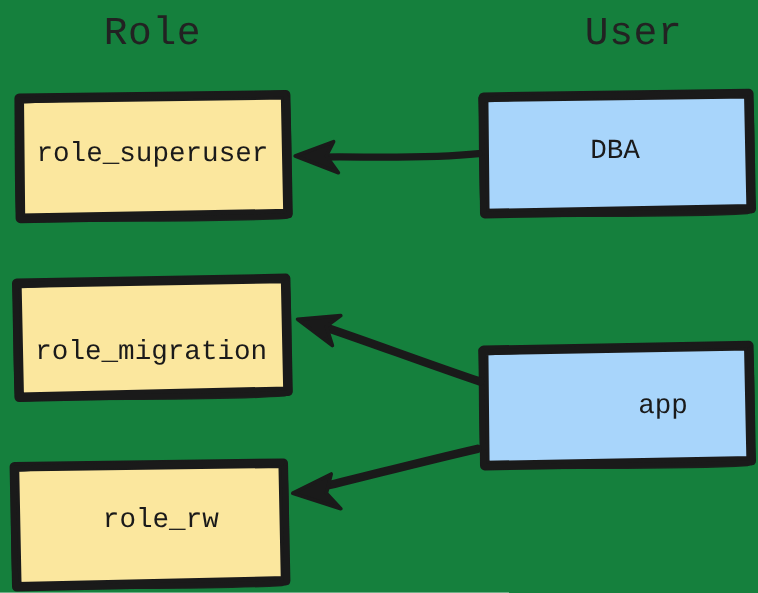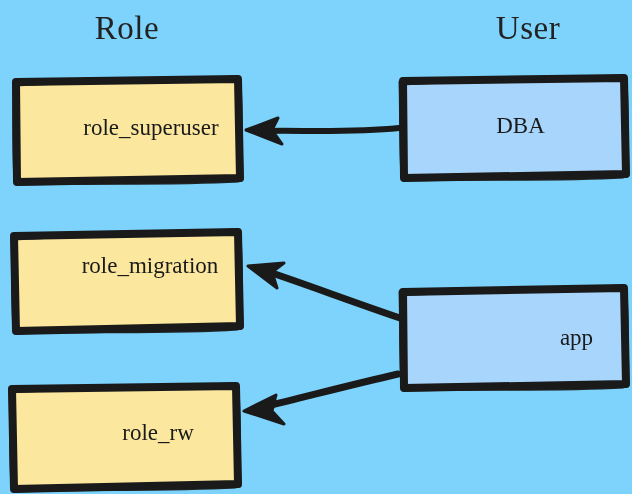--- a/index.html
+++ b/index.html
@@ -4,23 +4,23 @@
 <style>
   html, body {
     margin: 0;
     padding: 0;
     background: #ffffff;
   }
   #canvas {
     position: relative;
     width: 632px;
     height: 494px;
-    background: #7dd3fc;
+    background: #15803d;
     overflow: hidden;
-    font-family: Liberation Serif, serif;
+    font-family: Liberation Mono, monospace;
   }
   .col-header {
     position: absolute;
     text-align: center;
     color: #222222;
     font-size: 33px;
     font-weight: 400;
     letter-spacing: 0.5px;
     white-space: nowrap;
   }
@@ -34,26 +34,25 @@
     width: 632px;
     height: 494px;
   }
   .node-label {
     position: absolute;
     color: #1a1a1a;
     font-size: 23px;
     font-weight: 400;
     white-space: nowrap;
     text-align: center;
-    margin-left: 24px;
   }
   #label-role_superuser { left: 14px;  top: 115px; width: 226px; }
-  #label-role_migration { left: 12px;  top: 253px; width: 228px; }
+  #label-role_migration { left: 12px;  top: 280px; width: 228px; }
   #label-role_rw        { left: 30px;  top: 420px; width: 208px; }
-  #label-DBA            { left: 384px; top: 113px; width: 225px; }
+  #label-DBA            { left: 400px; top: 113px; width: 225px; }
   #label-app            { left: 400px; top: 325px; width: 225px; padding-left: 40px; }
 </style>
 </head>
 <body>
 
 <div id="canvas">
 
   <div class="col-header" id="header-role">Role</div>
 
   <div class="col-header" id="header-user">User</div>

